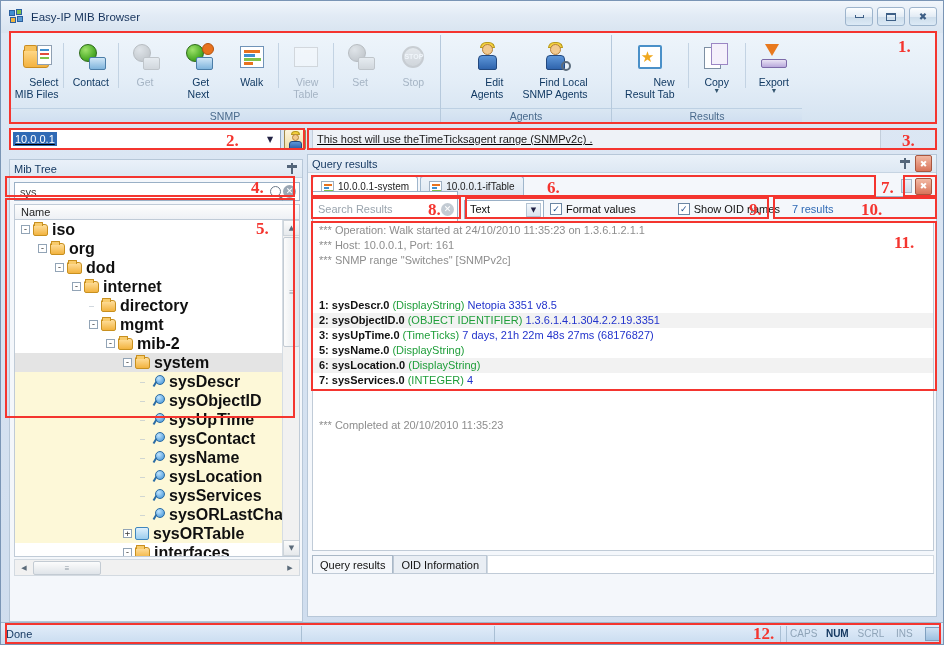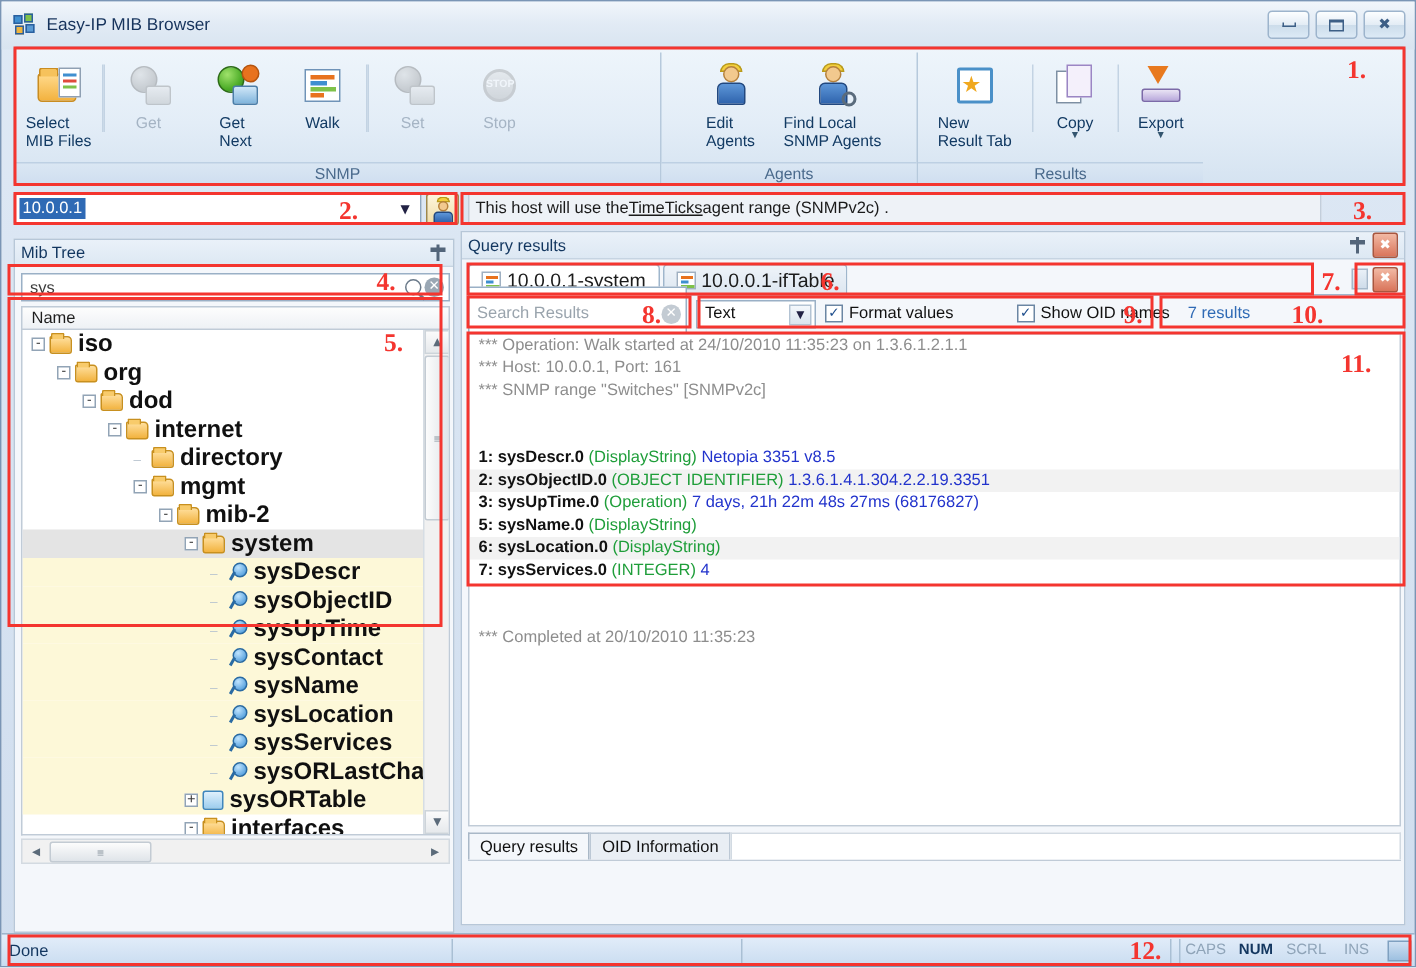--- a/index.html
+++ b/index.html
@@ -75,21 +75,21 @@
   .rib-group-sep { width:1px; background:#b6c9dc; margin: 3px 0 0 0; }
 
   .rib-btn {
     width: 58px; min-height: 66px;
     display:flex; flex-direction:column; align-items:center;
     padding-top: 4px; cursor: default;
   }
   .rib-btn.wide { width: 78px; }
   .rib-btn .ico { width: 32px; height: 32px; margin-bottom: 3px; position: relative; }
   .rib-btn .lbl {
-    font-size: 10.5px; color:#123a63; text-align:left; line-height: 12px;
+    font-size: 10.5px; color:#123a63; text-align:right; line-height: 12px;
     white-space: pre-line;
   }
   .rib-btn.disabled .lbl { color:#a5b4c4; }
   .rib-btn.disabled .ico { opacity: .35; filter: grayscale(1); }
   .rib-btn .drop { font-size: 7px; color:#33556f; line-height:4px; margin-top:1px; }
 
   
   .folder {
     position:absolute; left:2px; top:8px; width:26px; height:19px;
     background: linear-gradient(180deg,#ffd98a 0%, #f3b23f 100%);
@@ -138,21 +138,21 @@
   }
   .star { position:absolute; left:7px; top:8px; color:#f0a81e; font-size:15px; line-height:15px; }
   .copy-a { position:absolute; left:3px; top:6px; width:17px;height:22px;background:#fff;border:1px solid #7d8fa3; }
   .copy-b { position:absolute; left:10px; top:2px; width:17px;height:22px;background:#f4f0fb;border:1px solid #9b86c4; }
   .export-arrow { position:absolute; left:7px; top:3px; width:0;height:0;
     border-left:7px solid transparent;border-right:7px solid transparent;border-top:12px solid #e8791e; }
   .export-tray { position:absolute; left:3px; bottom:5px; width:26px;height:9px;
     background: linear-gradient(180deg,#e9e3f4,#b9a9dc); border:1px solid #7c6aa8; border-radius:2px; }
 
   
-  #addr-row { position:absolute; left:8px; top:127px; width:872px; height:22px; display:flex; align-items:center; }
+  #addr-row { position:absolute; left:8px; top:127px; width:872px; height:22px; display:flex; align-items:center;text-decoration:underline; }
   #host-combo {
     width: 272px; height: 20px; background:#fff; border:1px solid #8fa7bf;
     display:flex; align-items:center; padding-left:3px; position: relative;
   }
   #host-combo .val { background:#2f6ab5; color:#fff; font-size:11px; padding:1px 2px; }
   #host-combo .caret {
     position:absolute; right:2px; top:2px; width:16px; height:15px;
     display:flex; align-items:center; justify-content:center;
     font-size:8px; color:#224; font-family:"DejaVu Sans",sans-serif;
   }
@@ -272,21 +272,21 @@
     background:#f4f7fb; border:1px solid #b7c7d8;
   }
   #qr-tabs {
     position:absolute; left:4px; top:21px; width:622px; height:21px;
     display:flex; align-items:flex-end;
     border-bottom:1px solid #9fb6cc;
   }
   .qtab {
     height:20px; display:flex; align-items:center; gap:4px; padding: 0 8px;
     border:1px solid #9fb6cc; border-bottom:none; border-radius:3px 3px 0 0;
-    font-size:13px; color:#1b1b1b; margin-right:2px;
+    font-size:10px; color:#1b1b1b; margin-right:2px;
   }
   .qtab.active { background:#fff; }
   .qtab.inactive { background: linear-gradient(180deg,#eef3f9,#dde7f1); }
   .tab-ico { width:13px;height:12px;position:relative;flex:none; background:#fff; border:1px solid #9fb0c2; }
   .tab-ico i{position:absolute;height:2px;left:2px;display:block;}
   #qr-tabs-right {
     position:absolute; right:4px; top:21px; display:flex; align-items:center; gap:3px; height:20px;
   }
   .mini-btn { width:17px;height:17px;border:1px solid #a8563f;border-radius:2px;
     background:linear-gradient(180deg,#f2b9a4,#d9745a); color:#fff; font-size:9px;
@@ -401,20 +401,27 @@
               <span class="folder"></span>
                 <span class="doc"></span>
               <span style="position:absolute;right:4px;top:8px;width:9px;height:2px;background:#3f8fd0;"></span>
               <span style="position:absolute;right:4px;top:12px;width:9px;height:2px;background:#e04b3c;"></span>
               <span style="position:absolute;right:4px;top:16px;width:9px;height:2px;background:#7fc24a;"></span>
             </span>
             <span class="lbl">Select
 MIB Files</span>
           </div>
           <div class="rib-sep"></div>
+          <div class="rib-btn">
+            <span class="ico">
+              <span class="globe"></span>
+                <span class="monitor"></span>
+            </span>
+            <span class="lbl">Contact</span>
+          </div>
           <div class="rib-sep"></div>
           <div class="rib-btn disabled">
             <span class="ico">
               <span class="globe"></span>
                 <span class="monitor"></span>
             </span>
             <span class="lbl">Get</span>
           </div>
           <div class="rib-btn">
             <span class="ico">
@@ -430,20 +437,27 @@
               <span class="bars">
                 <i style="top:3px;width:16px;background:#e8721e;"></i>
                 <i style="top:7px;width:11px;background:#3f8fd0;"></i>
                 <i style="top:11px;width:17px;background:#7fc24a;"></i>
                 <i style="top:15px;width:9px;background:#e8721e;"></i>
               </span>
             </span>
             <span class="lbl">Walk</span>
           </div>
           <div class="rib-sep"></div>
+          <div class="rib-btn disabled">
+            <span class="ico">
+              <span class="grid-ico"></span>
+            </span>
+            <span class="lbl">View
+Table</span>
+          </div>
           <div class="rib-sep"></div>
           <div class="rib-btn disabled">
             <span class="ico">
               <span class="globe"></span>
                 <span class="monitor"></span>
             </span>
             <span class="lbl">Set</span>
           </div>
           <div class="rib-btn disabled">
             <span class="ico">
@@ -724,21 +738,21 @@
 
     <div id="qr-output">
       <div id="qr-lines">
           <div class="qline"><span class="c-gray">*** Operation: Walk started at 24/10/2010 11:35:23 on 1.3.6.1.2.1.1</span></div>
           <div class="qline"><span class="c-gray">*** Host: 10.0.0.1, Port: 161</span></div>
           <div class="qline"><span class="c-gray">*** SNMP range "Switches" [SNMPv2c]</span></div>
           <div class="qline">&nbsp;</div>
           <div class="qline">&nbsp;</div>
           <div class="qline"><span class="c-idx">1: </span><span class="c-name">sysDescr.0  </span><span class="c-type">(DisplayString)  </span><span class="c-val">Netopia 3351 v8.5</span></div>
           <div class="qline shade"><span class="c-idx">2: </span><span class="c-name">sysObjectID.0  </span><span class="c-type">(OBJECT IDENTIFIER)  </span><span class="c-val">1.3.6.1.4.1.304.2.2.19.3351</span></div>
-          <div class="qline"><span class="c-idx">3: </span><span class="c-name">sysUpTime.0  </span><span class="c-type">(Operation)  </span><span class="c-val">7 days, 21h 22m 48s 27ms (68176827)</span></div>
+          <div class="qline"><span class="c-idx">3: </span><span class="c-name">sysUpTime.0  </span><span class="c-type">(TimeTicks)  </span><span class="c-val">7 days, 21h 22m 48s 27ms (68176827)</span></div>
           <div class="qline"><span class="c-idx">5: </span><span class="c-name">sysName.0  </span><span class="c-type">(DisplayString)</span></div>
           <div class="qline shade"><span class="c-idx">6: </span><span class="c-name">sysLocation.0  </span><span class="c-type">(DisplayString)</span></div>
           <div class="qline"><span class="c-idx">7: </span><span class="c-name">sysServices.0  </span><span class="c-type">(INTEGER)  </span><span class="c-val">4</span></div>
           <div class="qline">&nbsp;</div>
           <div class="qline">&nbsp;</div>
           <div class="qline"><span class="c-gray">*** Completed at 20/10/2010 11:35:23</span></div>
         </div>
 
     </div>
 

